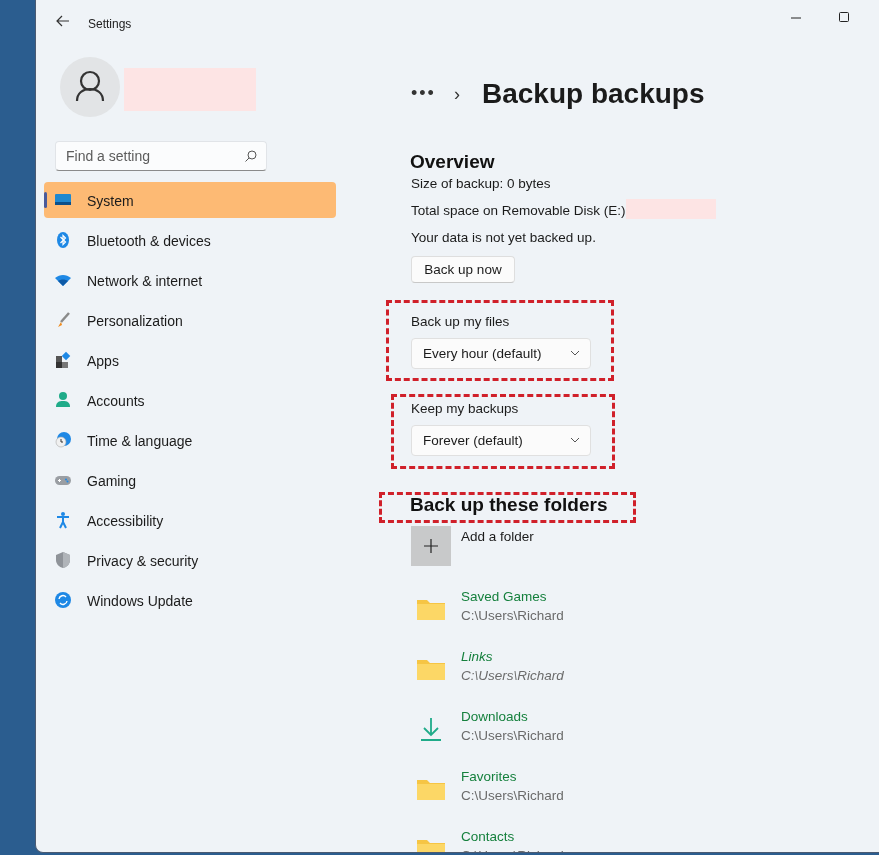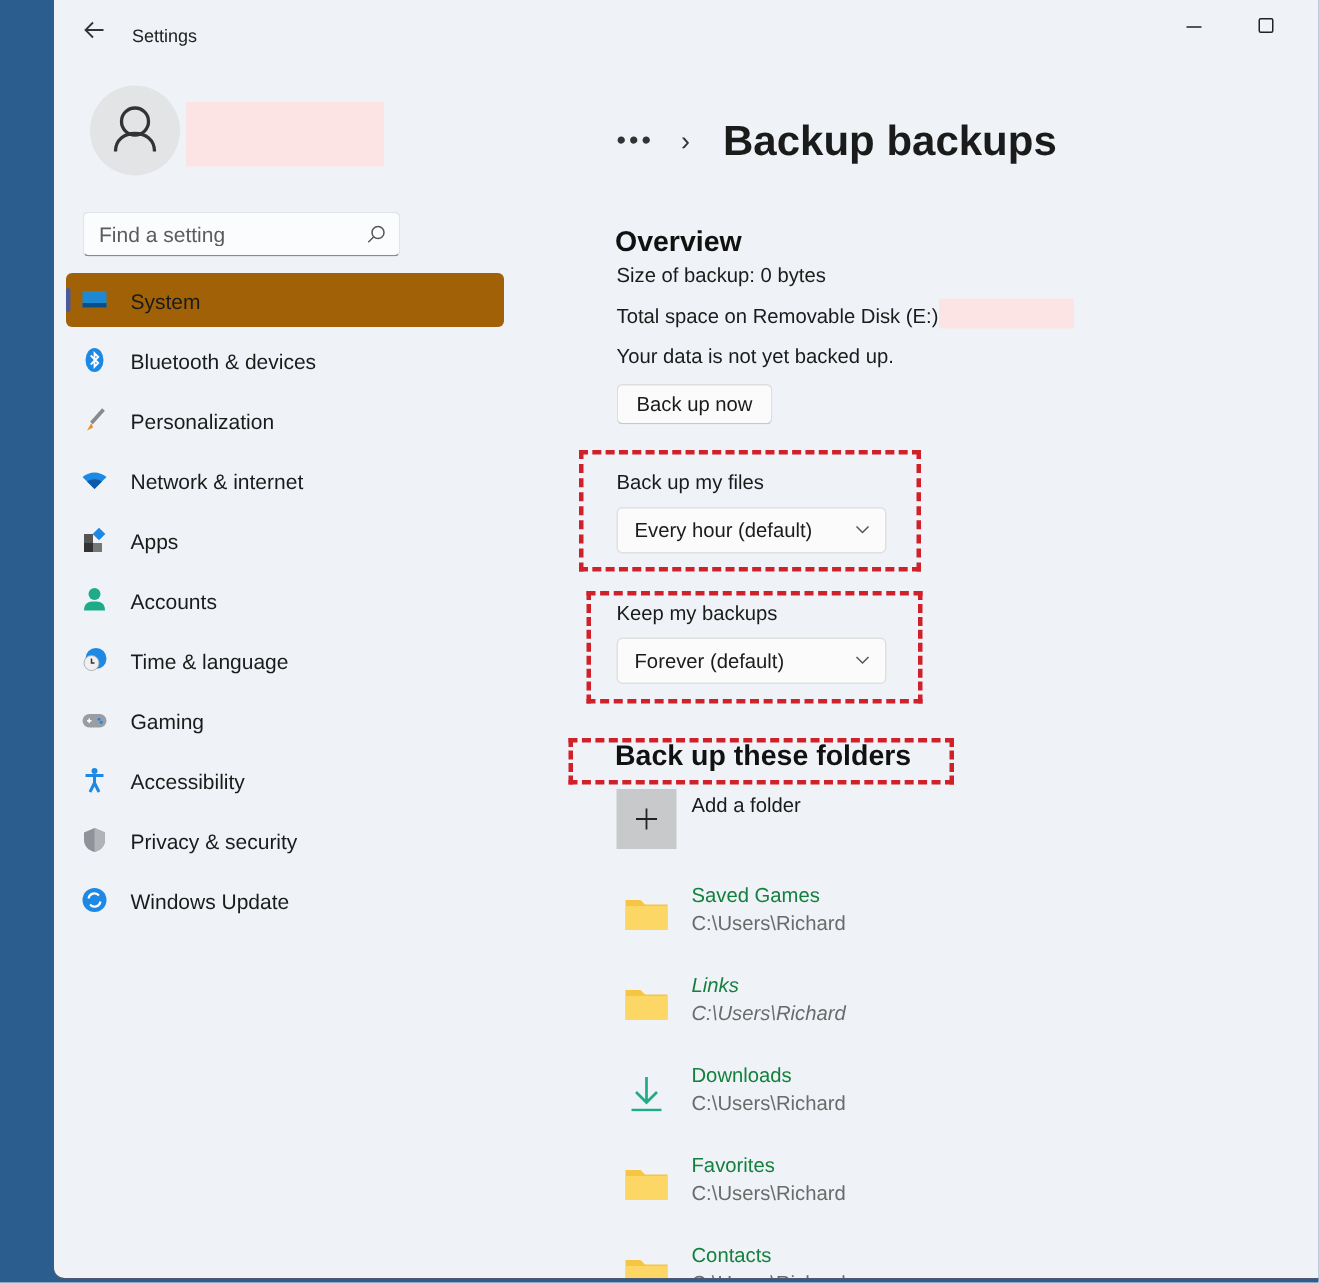--- a/index.html
+++ b/index.html
@@ -25,21 +25,21 @@
   .avatar { position:absolute; left:24px; top:57px; width:60px; height:60px; border-radius:50%; background:#e2e4e6; }
   .username-redact { position:absolute; left:88px; top:68px; width:132px; height:43px; background:#fde4e4; }
 
   .search { position:absolute; left:19px; top:141px; width:212px; height:30px; background:#fbfcfd; border:1px solid #e1e4e8; border-bottom:1px solid #8a8a8a; border-radius:4px; box-sizing:border-box; }
   .search-input { position:absolute; left:10px; top:6px; width:220px; border:none; background:transparent; font-size:14px; color:#5c5c5c; outline:none; font-family:"Liberation Sans", sans-serif; padding:0; }
   .search-input::placeholder { color:#5c5c5c; }
   .search-icon { position:absolute; right:8px; top:7px; width:14px; height:14px; }
 
   .nav { position:absolute; left:8px; top:182px; width:292px; }
   .nav-item { position:relative; height:36px; margin-bottom:4px; border-radius:4px; cursor:pointer; }
-  .nav-item.active { background:#a16207; }
+  .nav-item.active { background:#fdba74; }
   .nav-item .indicator { position:absolute; left:0; top:10px; width:3px; height:16px; background:#4a5a9a; border-radius:2px; }
   .nav-icon { position:absolute; left:10px; top:9px; width:18px; height:18px; }
   .nav-label { position:absolute; left:43px; top:11px; font-size:14px; color:#1b1b1b; }
 
   .breadcrumb-more { position:absolute; left:375px; top:83px; font-size:18px; letter-spacing:2px; color:#333; cursor:pointer; }
   .breadcrumb-sep { position:absolute; left:418px; top:84px; font-size:18px; color:#333; }
   .page-title { position:absolute; left:446px; top:78px; font-size:28px; font-weight:600; color:#1b1b1b; }
 
   .section-h { position:absolute; left:374px; font-size:19px; font-weight:700; color:#111; }
   .text { position:absolute; left:375px; font-size:13.5px; color:#1b1b1b; }
@@ -115,31 +115,31 @@
     </div>
     <div class="nav-item">
       <svg class="nav-icon" viewBox="0 0 18 18">
           <ellipse cx="9" cy="9" rx="6" ry="8" fill="#1e88e5"></ellipse>
           <path d="M6.5 6l5 5-2.5 2.5V4.5L11.5 7l-5 5" stroke="#fff" stroke-width="1.2" fill="none"></path>
         </svg>
       <span class="nav-label">Bluetooth &amp; devices</span>
     </div>
     <div class="nav-item">
       <svg class="nav-icon" viewBox="0 0 18 18">
+          <path d="M1 7c5-4 11-4 16 0l-8 8z" fill="#1e88e5"></path>
+          <path d="M4 10c3-2 7-2 10 0l-5 5z" fill="#0d5aa7"></path>
+        </svg>
+      <span class="nav-label">Network &amp; internet</span>
+    </div>
+    <div class="nav-item">
+      <svg class="nav-icon" viewBox="0 0 18 18">
           <path d="M15 2L7 11" stroke="#8a8a8a" stroke-width="2.5"></path>
           <path d="M7 11l-3 5 4-2z" fill="#f08c1e"></path>
         </svg>
       <span class="nav-label">Personalization</span>
-    </div>
-    <div class="nav-item">
-      <svg class="nav-icon" viewBox="0 0 18 18">
-          <path d="M1 7c5-4 11-4 16 0l-8 8z" fill="#1e88e5"></path>
-          <path d="M4 10c3-2 7-2 10 0l-5 5z" fill="#0d5aa7"></path>
-        </svg>
-      <span class="nav-label">Network &amp; internet</span>
     </div>
     <div class="nav-item">
       <svg class="nav-icon" viewBox="0 0 18 18">
           <rect x="2" y="5" width="6" height="6" fill="#555"></rect>
           <rect x="2" y="11" width="6" height="6" fill="#333"></rect>
           <rect x="8" y="11" width="6" height="6" fill="#777"></rect>
           <rect x="9" y="2" width="6" height="6" fill="#1e88e5" transform="rotate(45 12 5)"></rect>
         </svg>
       <span class="nav-label">Apps</span>
     </div>

